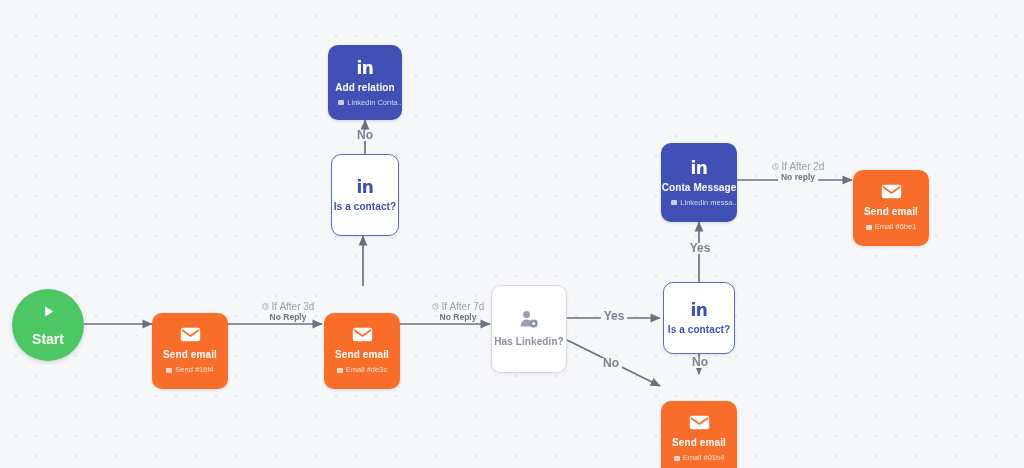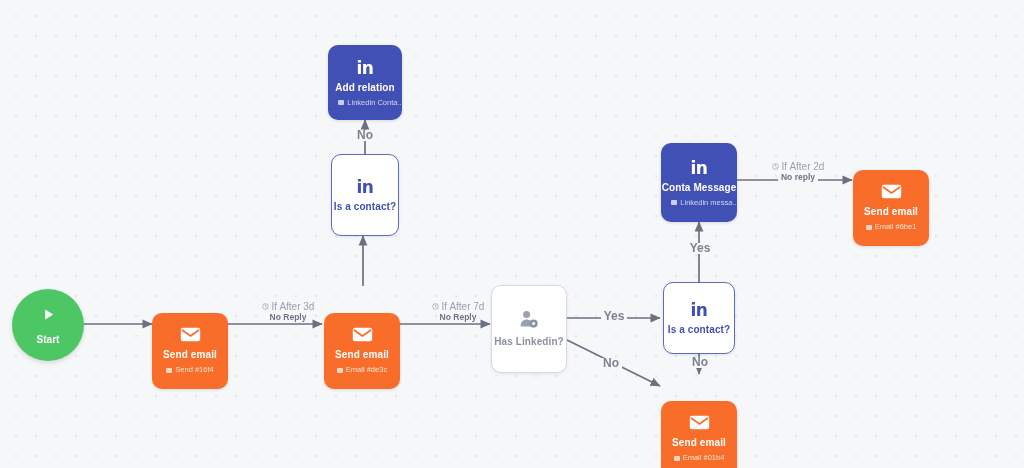--- a/index.html
+++ b/index.html
@@ -103,21 +103,21 @@
   .on-dark .node-sub   { color: #ffe3d2; }
   .on-dark.indigo .node-sub { color: #d3d7ef; padding-left: 12px; }
   .on-dark .sub-chip  { background: rgba(255,255,255,.72); }
 
   .on-light .node-title { color: #3f51b5; font-weight: bold; }
 
   .title-indigo { color: #3f51b5 !important; }
   .title-grey   { color: #8b90a0 !important; font-weight: bold; }
 
   .start-label {
-    font-size: 10px;
+    font-size: 14px;
     font-weight: bold;
     color: #ffffff;
     margin-top: 4px;
   }
 
   
   .li-mark {
     font-family: "DejaVu Sans", sans-serif;
     font-weight: bold;
     font-size: 17px;

